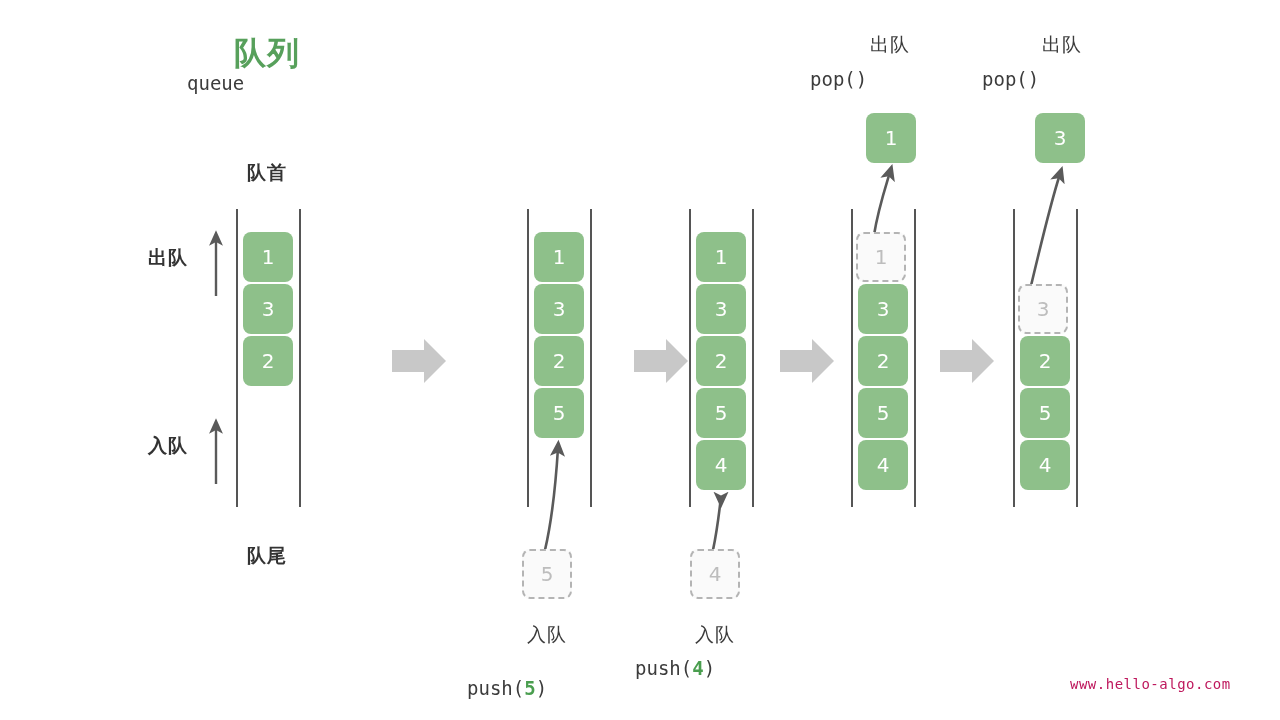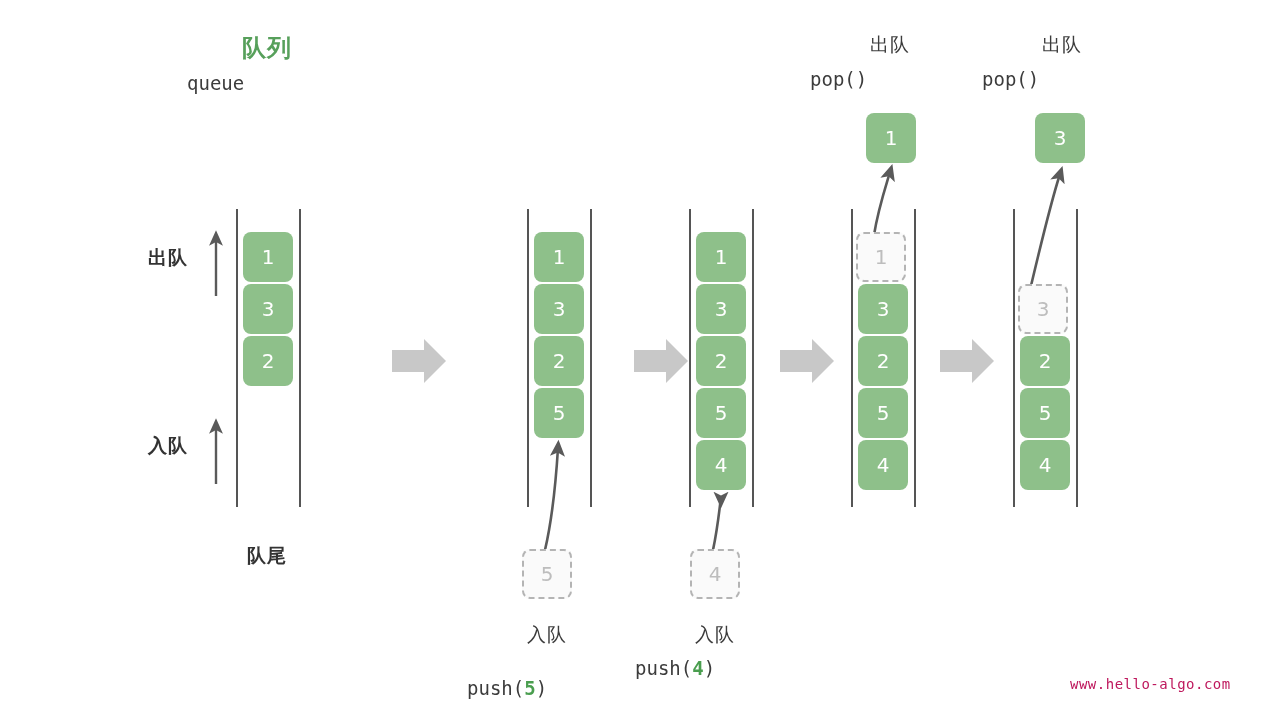--- a/index.html
+++ b/index.html
@@ -19,21 +19,21 @@
     position: absolute;
     left: 0; top: 0;
     width: 1280px; height: 720px;
   }
 
   
   .abs { position: absolute; }
 
   
   .title-cn {
-    font-size: 24px;
+    font-size: 32px;
     font-weight: bold;
     color: #57a05b;
     text-align: center;
     white-space: nowrap;
     letter-spacing: 1px;
   }
   .title-en {
     font-size: 19px;
     font-family: "DejaVu Sans Mono", "Liberation Mono", monospace;
     color: #3c3c3c;
@@ -161,20 +161,21 @@
       <path d="M780,350 L812,350 L812,339 L834,361 L812,383 L812,372 L780,372 Z" fill="#c8c8c8"></path>
     </g>
     <g>
       <path d="M940,350 L972,350 L972,339 L994,361 L972,383 L972,372 L940,372 Z" fill="#c8c8c8"></path>
     </g>
   </svg>
 
   <div class="abs title-cn" style="left:187px; top:32px; width:160px;">队列</div>
   <div class="abs title-en" style="left:187px; top:72px; width:160px;">queue</div>
 
+  <div class="abs head-label" style="left:187px; top:160px; width:160px;">队首</div>
   <div class="abs head-label" style="left:187px; top:543px; width:160px;">队尾</div>
 
   <div class="abs side-label" style="left:148px; top:245px;">出队</div>
   <div class="abs side-label" style="left:148px; top:433px;">入队</div>
 
   <div class="rail" style="left:236px; top:209px; height:298px;"></div>
   <div class="rail" style="left:299px; top:209px; height:298px;"></div>
 
   <div class="cell filled" style="left:243px; top:232px;">1</div>
   <div class="cell filled" style="left:243px; top:284px;">3</div>

